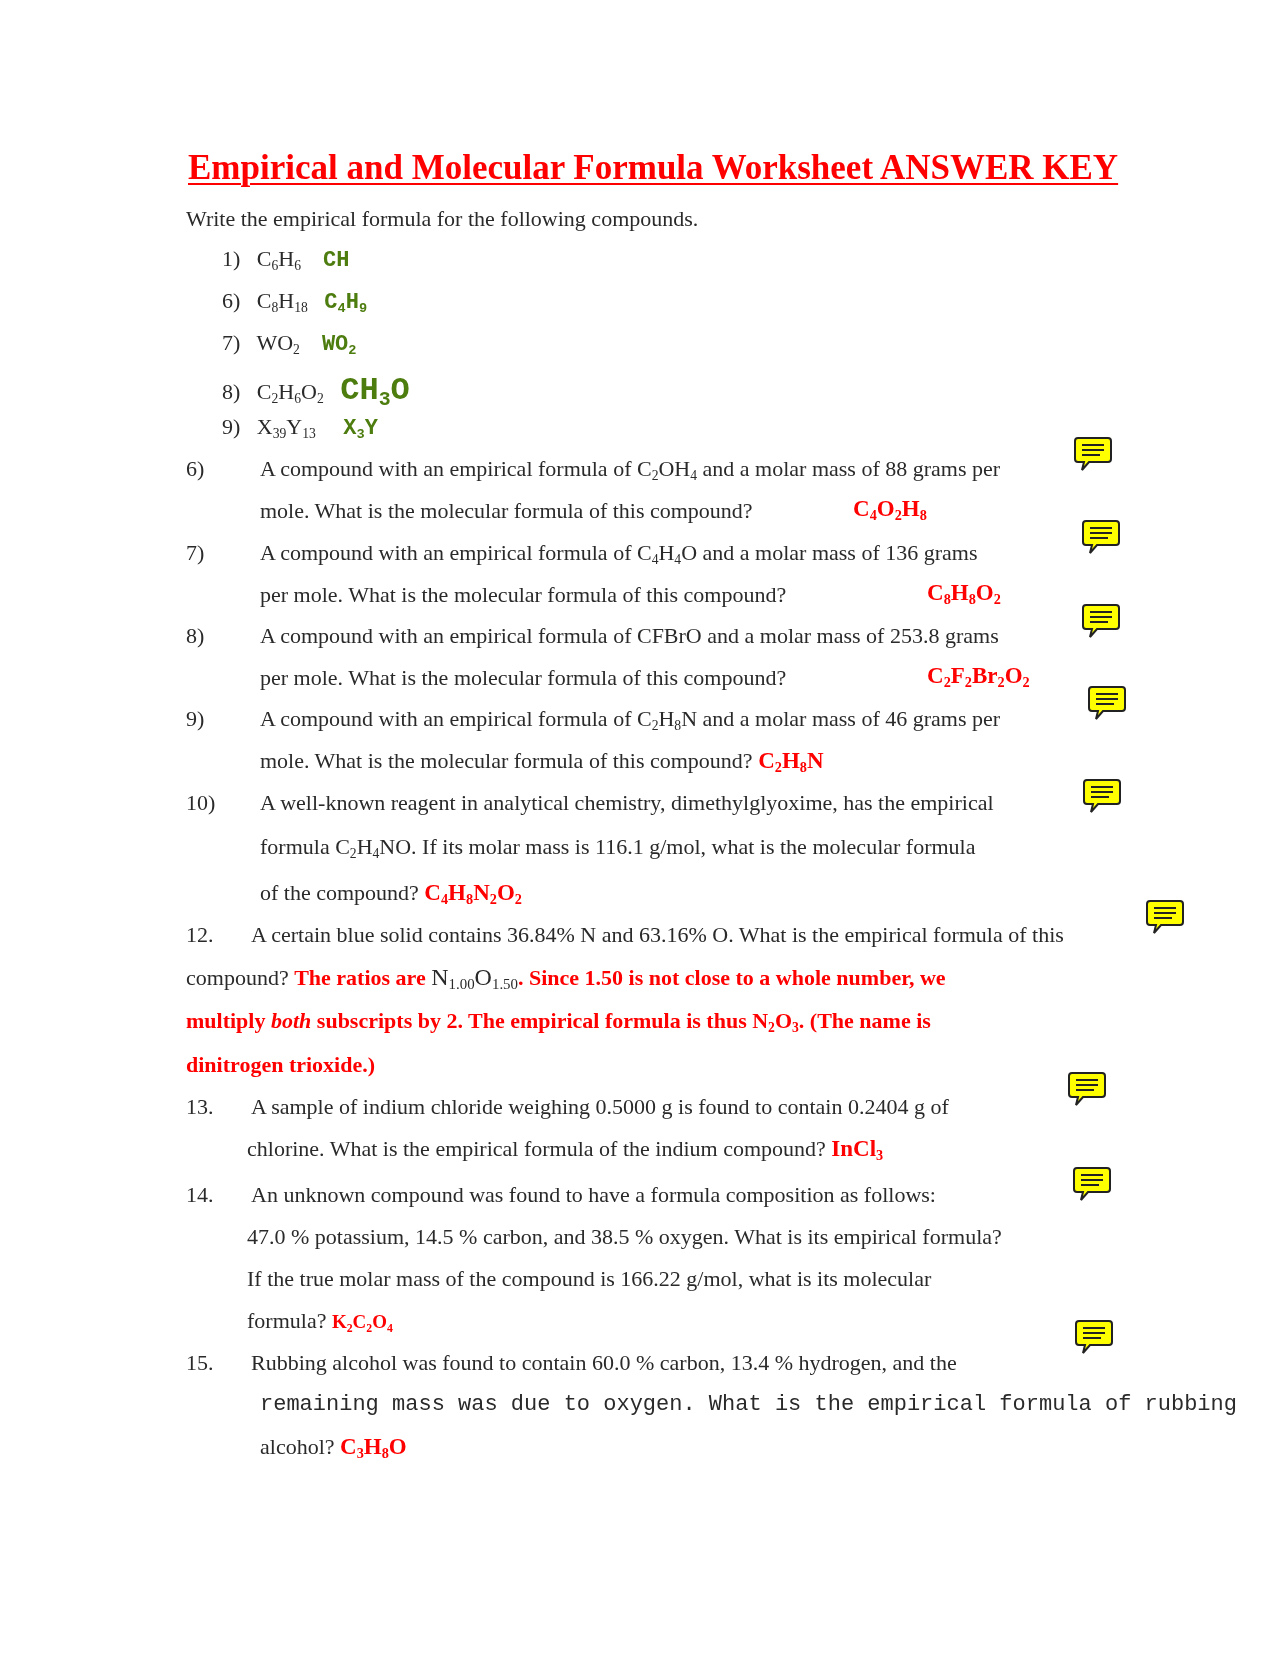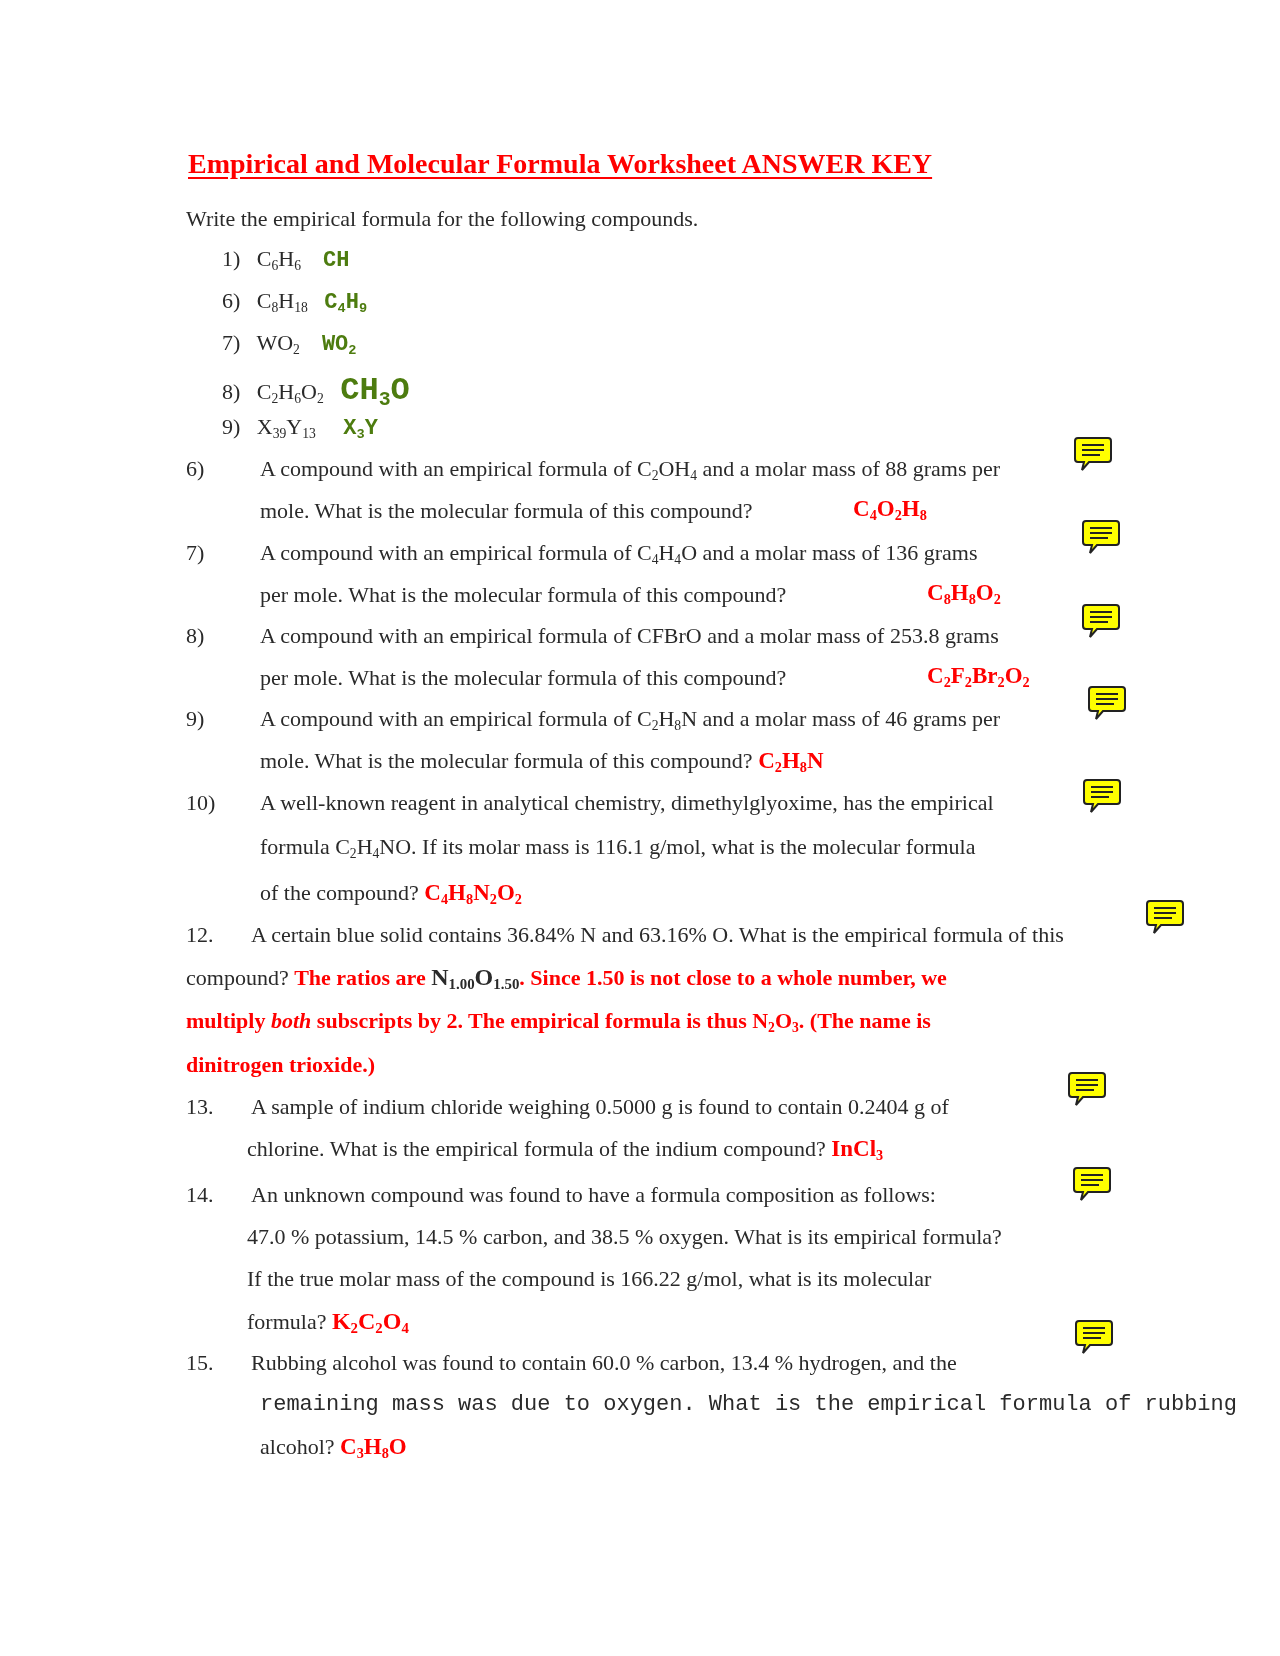--- a/index.html
+++ b/index.html
@@ -1,19 +1,19 @@
 <!DOCTYPE html>
 <html><head>
 <meta charset="utf-8">
 <style>
   html, body { margin: 0; padding: 0; background: #ffffff; }
   body { width: 1280px; height: 1656px; position: relative; overflow: hidden;
          font-family: "Liberation Serif", "DejaVu Serif", serif; color: #222; }
   .abs { position: absolute; white-space: nowrap; }
-  .title { left: 188px; top: 148px; font-size: 28px; font-weight: bold; color: #ff0000;
+  .title { left: 188px; top: 148px; font-size: 35px; font-weight: bold; color: #ff0000;
            text-decoration: underline; text-decoration-thickness: 2px; text-underline-offset: 4px; }
   .txt { font-size: 22px; color: #2a2a2a; }
   .ans { color: #4d7c0f; font-weight: bold; font-family: Liberation Mono, monospace; }
   .ans-reg { color: #ff0000; font-weight: bold; }
   sub { font-size: 62%; vertical-align: -0.3em; line-height: 0; }
   .num { font-size: 22px; color: #2a2a2a; }
   .red-b { color: #ff0000; font-weight: bold; font-size: 22px; }
   .comment { position: absolute; width: 40px; height: 40px; cursor: pointer; }
 </style>
 </head>
@@ -69,33 +69,33 @@
   <div class="abs txt" style="left:260px; top:706px;"><span>A compound with an empirical formula of C</span><sub>2</sub><span>H</span><sub>8</sub><span>N and a molar mass of 46 grams per</span></div>
   <div class="abs txt" style="left:260px; top:748px;"><span>mole.  What is the molecular formula of this compound? </span><span class="ans-reg" style="font-size:23px;"><span>C</span><sub>2</sub><span>H</span><sub>8</sub><span>N</span></span></div>
 
   <div class="abs num" style="left:186px; top:790px;">10)</div>
   <div class="abs txt" style="left:260px; top:790px;">A well-known reagent in analytical chemistry, dimethylglyoxime, has the empirical</div>
   <div class="abs txt" style="left:260px; top:834px;"><span>formula C</span><sub>2</sub><span>H</span><sub>4</sub><span>NO.  If its molar mass is 116.1 g/mol, what is the molecular formula</span></div>
   <div class="abs txt" style="left:260px; top:880px;"><span>of the compound? </span><span class="ans-reg" style="font-size:23px;"><span>C</span><sub>4</sub><span>H</span><sub>8</sub><span>N</span><sub>2</sub><span>O</span><sub>2</sub></span></div>
 
   <div class="abs num" style="left:186px; top:922px;">12.</div>
   <div class="abs txt" style="left:251px; top:922px;">A certain blue solid contains 36.84% N and 63.16% O.  What is the empirical formula of this</div>
-  <div class="abs txt" style="left:186px; top:964px;"><span>compound? </span><span class="red-b"><span>The ratios are </span><span style="font-weight:bold; color:#2a2a2a; font-size:24px;"><span>N</span><sub>1.00</sub><span>O</span><sub>1.50</sub></span><span>.  Since 1.50 is not close to a whole number, we</span></span></div>
+  <div class="abs txt" style="left:186px; top:964px;"><span>compound? </span><span class="red-b"><span>The ratios are </span><span style="font-weight:normal; color:#2a2a2a; font-size:24px;"><span>N</span><sub>1.00</sub><span>O</span><sub>1.50</sub></span><span>.  Since 1.50 is not close to a whole number, we</span></span></div>
   <div class="abs red-b" style="left:186px; top:1008px;"><span>multiply </span><em>both</em><span> subscripts by 2.  The empirical formula is thus N</span><sub>2</sub><span>O</span><sub>3</sub><span>.  (The name is</span></div>
   <div class="abs red-b" style="left:186px; top:1052px;">dinitrogen trioxide.)</div>
 
   <div class="abs num" style="left:186px; top:1094px;">13.</div>
   <div class="abs txt" style="left:251px; top:1094px;">A sample of indium chloride weighing 0.5000 g is found to contain 0.2404 g of</div>
   <div class="abs txt" style="left:247px; top:1136px;"><span>chlorine.  What is the empirical formula of the indium compound? </span><span class="ans-reg" style="font-size:23px;"><span>InCl</span><sub>3</sub></span></div>
 
   <div class="abs num" style="left:186px; top:1182px;">14.</div>
   <div class="abs txt" style="left:251px; top:1182px;">An unknown compound was found to have a formula composition as follows:</div>
   <div class="abs txt" style="left:247px; top:1224px;">47.0 % potassium, 14.5 % carbon, and 38.5 % oxygen.  What is its empirical formula?</div>
   <div class="abs txt" style="left:247px; top:1266px;">If the true molar mass of the compound is 166.22 g/mol, what is its molecular</div>
-  <div class="abs txt" style="left:247px; top:1308px;"><span>formula? </span><span class="ans-reg" style="font-size:24px;"><span>K</span><sub>2</sub><span>C</span><sub>2</sub><span>O</span><sub>4</sub></span></div>
+  <div class="abs txt" style="left:247px; top:1308px;"><span>formula? </span><span class="ans-reg" style="font-size:19px;"><span>K</span><sub>2</sub><span>C</span><sub>2</sub><span>O</span><sub>4</sub></span></div>
 
   <div class="abs num" style="left:186px; top:1350px;">15.</div>
   <div class="abs txt" style="left:251px; top:1350px;">Rubbing alcohol was found to contain 60.0 % carbon, 13.4 % hydrogen, and the</div>
   <div class="abs txt" style="left:260px; top:1392px;font-family:Liberation Mono, monospace;">remaining mass was due to oxygen.  What is the empirical formula of rubbing</div>
   <div class="abs txt" style="left:260px; top:1434px;"><span>alcohol? </span><span class="ans-reg" style="font-size:23px;"><span>C</span><sub>3</sub><span>H</span><sub>8</sub><span>O</span></span></div>
 
   <div id="comments">
       <svg class="comment" viewBox="0 0 40 40" style="left: 1073px; top: 435px;">
     <path d="M5 3 H35 Q38 3 38 6 V24 Q38 27 35 27 H16 L9 35 L11 27 H5 Q2 27 2 24 V6 Q2 3 5 3 Z" fill="#ffff00" stroke="#222" stroke-width="2"></path>
     <line x1="9" y1="10" x2="31" y2="10" stroke="#222" stroke-width="2"></line>

